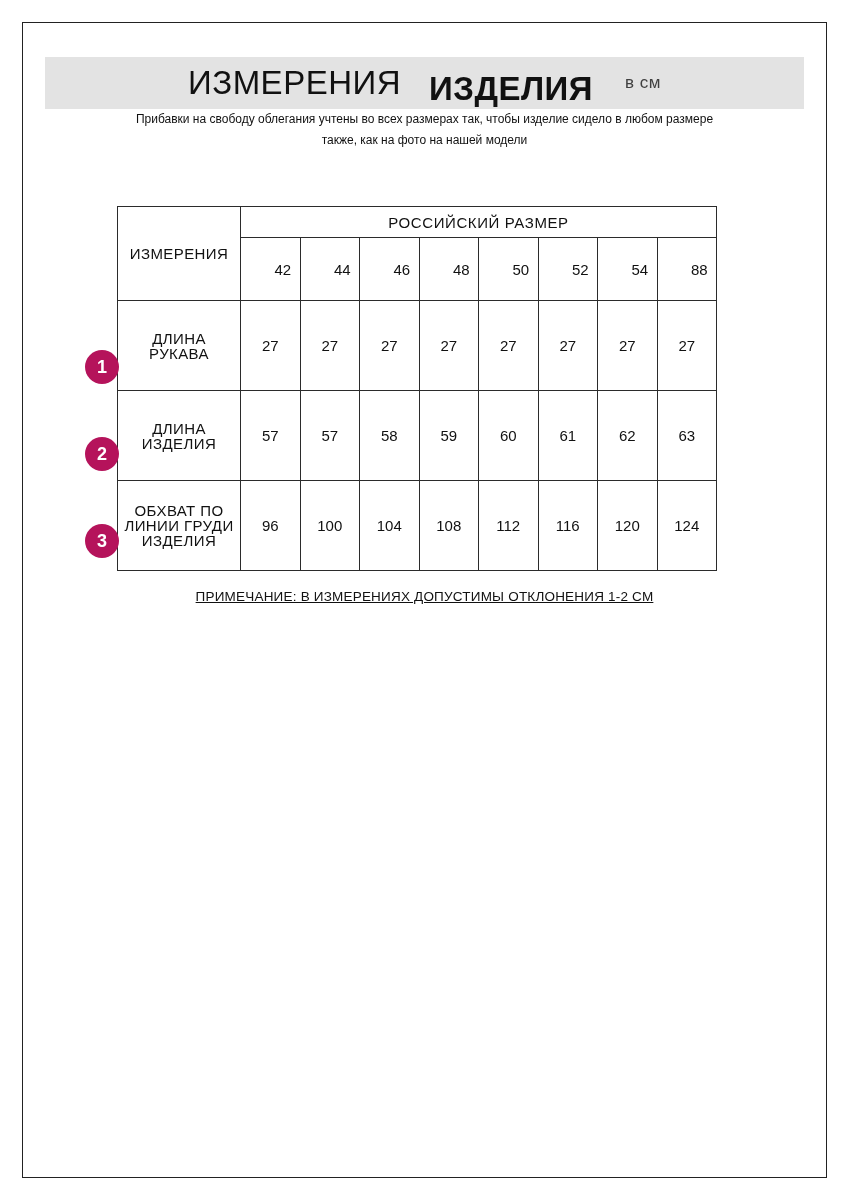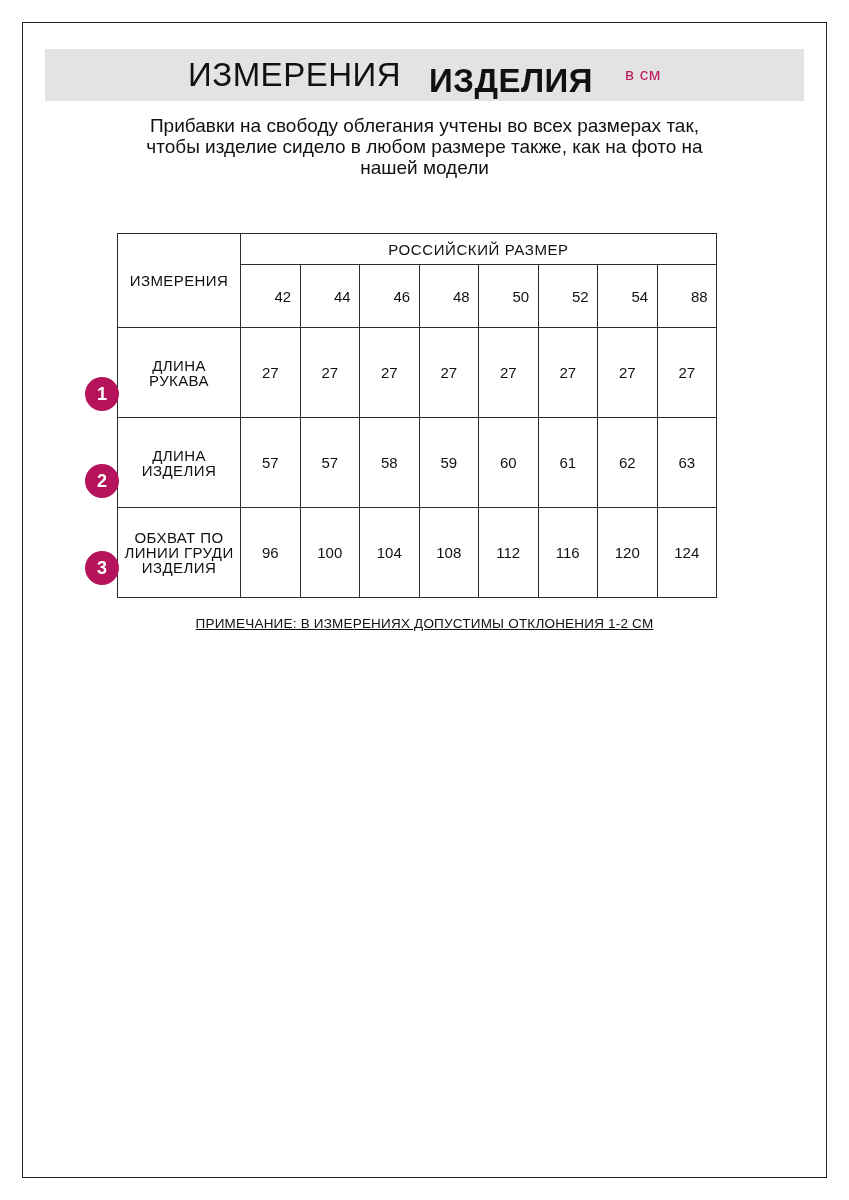--- a/index.html
+++ b/index.html
@@ -21,21 +21,21 @@
     top: 22px;
     width: 805px;
     height: 1156px;
     border: 1px solid #222222;
     box-sizing: border-box;
     background: #ffffff;
   }
   .content {
     position: absolute;
     left: 0;
-    top: 0;
+    top: 8px;
     width: 100%;
   }
   
   .title-band {
     margin: 26px 22px 0 22px;
     background: #e3e3e3;
     height: 52px;
     display: flex;
     align-items: center;
     justify-content: center;
@@ -50,36 +50,36 @@
   .title-2 {
     font-size: 33px;
     font-weight: 700;
     letter-spacing: 0.5px;
     color: #111;
     margin-top: 12px;
   }
   .title-3 {
     font-size: 17px;
     font-weight: 400;
-    color: #be185d;
+    color: #404040;
     align-self: center;
     margin-left: 4px;
     letter-spacing: 0.5px;
   }
   .article {
     text-align: center;
     font-size: 19px;
     margin-top: 20px;
     color: #111;
   }
   .subtitle {
     text-align: center;
-    font-size: 19px;
+    font-size: 12px;
     line-height: 21px;
-    margin: 14px auto 0 auto;
+    margin: 0 auto 0 auto;
     width: 600px;
     color: #111;
   }
 
   
   .table-wrap {
     position: relative;
     margin: 55px 0 0 0;
   }
   table.size-table {

